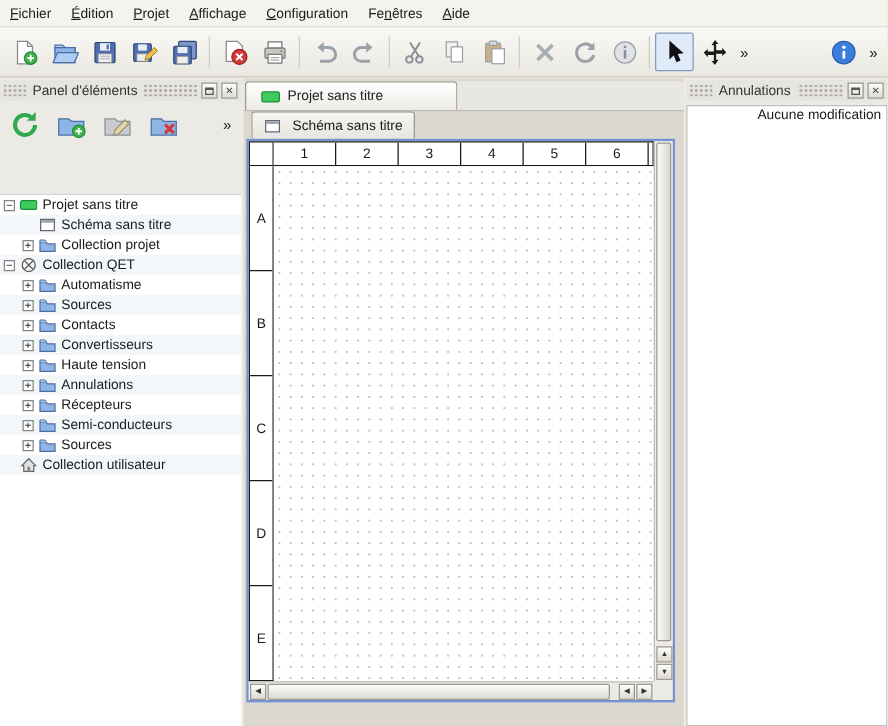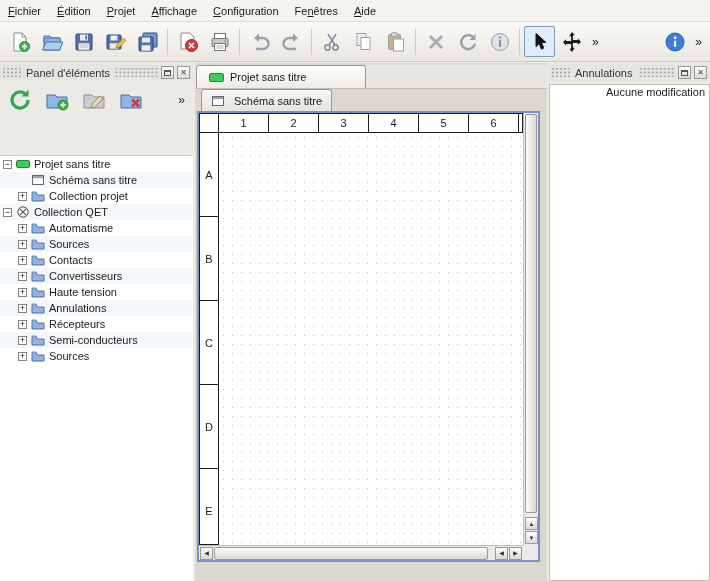--- a/index.html
+++ b/index.html
@@ -387,20 +387,30 @@
           </div>
           <div class="trow" style="padding-left: 18px;">
             <span class="texp">+</span>
             <span class="ticon">
               <svg viewBox="0 0 14 14">
                 <path d="M1 12V4.5h4.6l1.4 1.6H13V12z" fill="#8FB4E6" stroke="#4A6FA5"></path>
                 <path d="M1 4.5V3h4l1 1.5" fill="#AECBF0" stroke="#4A6FA5" stroke-width="0.8"></path>
               </svg>
             </span>
             <span>Sources</span>
+          </div>
+          <div class="trow striped" style="padding-left: 3px;">
+            <span class="texp none"></span>
+            <span class="ticon">
+              <svg viewBox="0 0 14 14">
+                <path d="M1.5 7.5L7 2l5.5 5.5H11V12H3V7.5z" fill="#E2E2E2" stroke="#666"></path>
+                <rect x="5.8" y="8.4" width="2.4" height="3.6" fill="#8A8A8A"></rect>
+              </svg>
+            </span>
+            <span>Collection utilisateur</span>
           </div>
         </div>
     </div>
 
     <div class="center">
       <div class="proj-tabbar">
         <div class="tab proj">
           <span class="proj-icon"></span>
           <span>Projet sans titre</span>
         </div>

